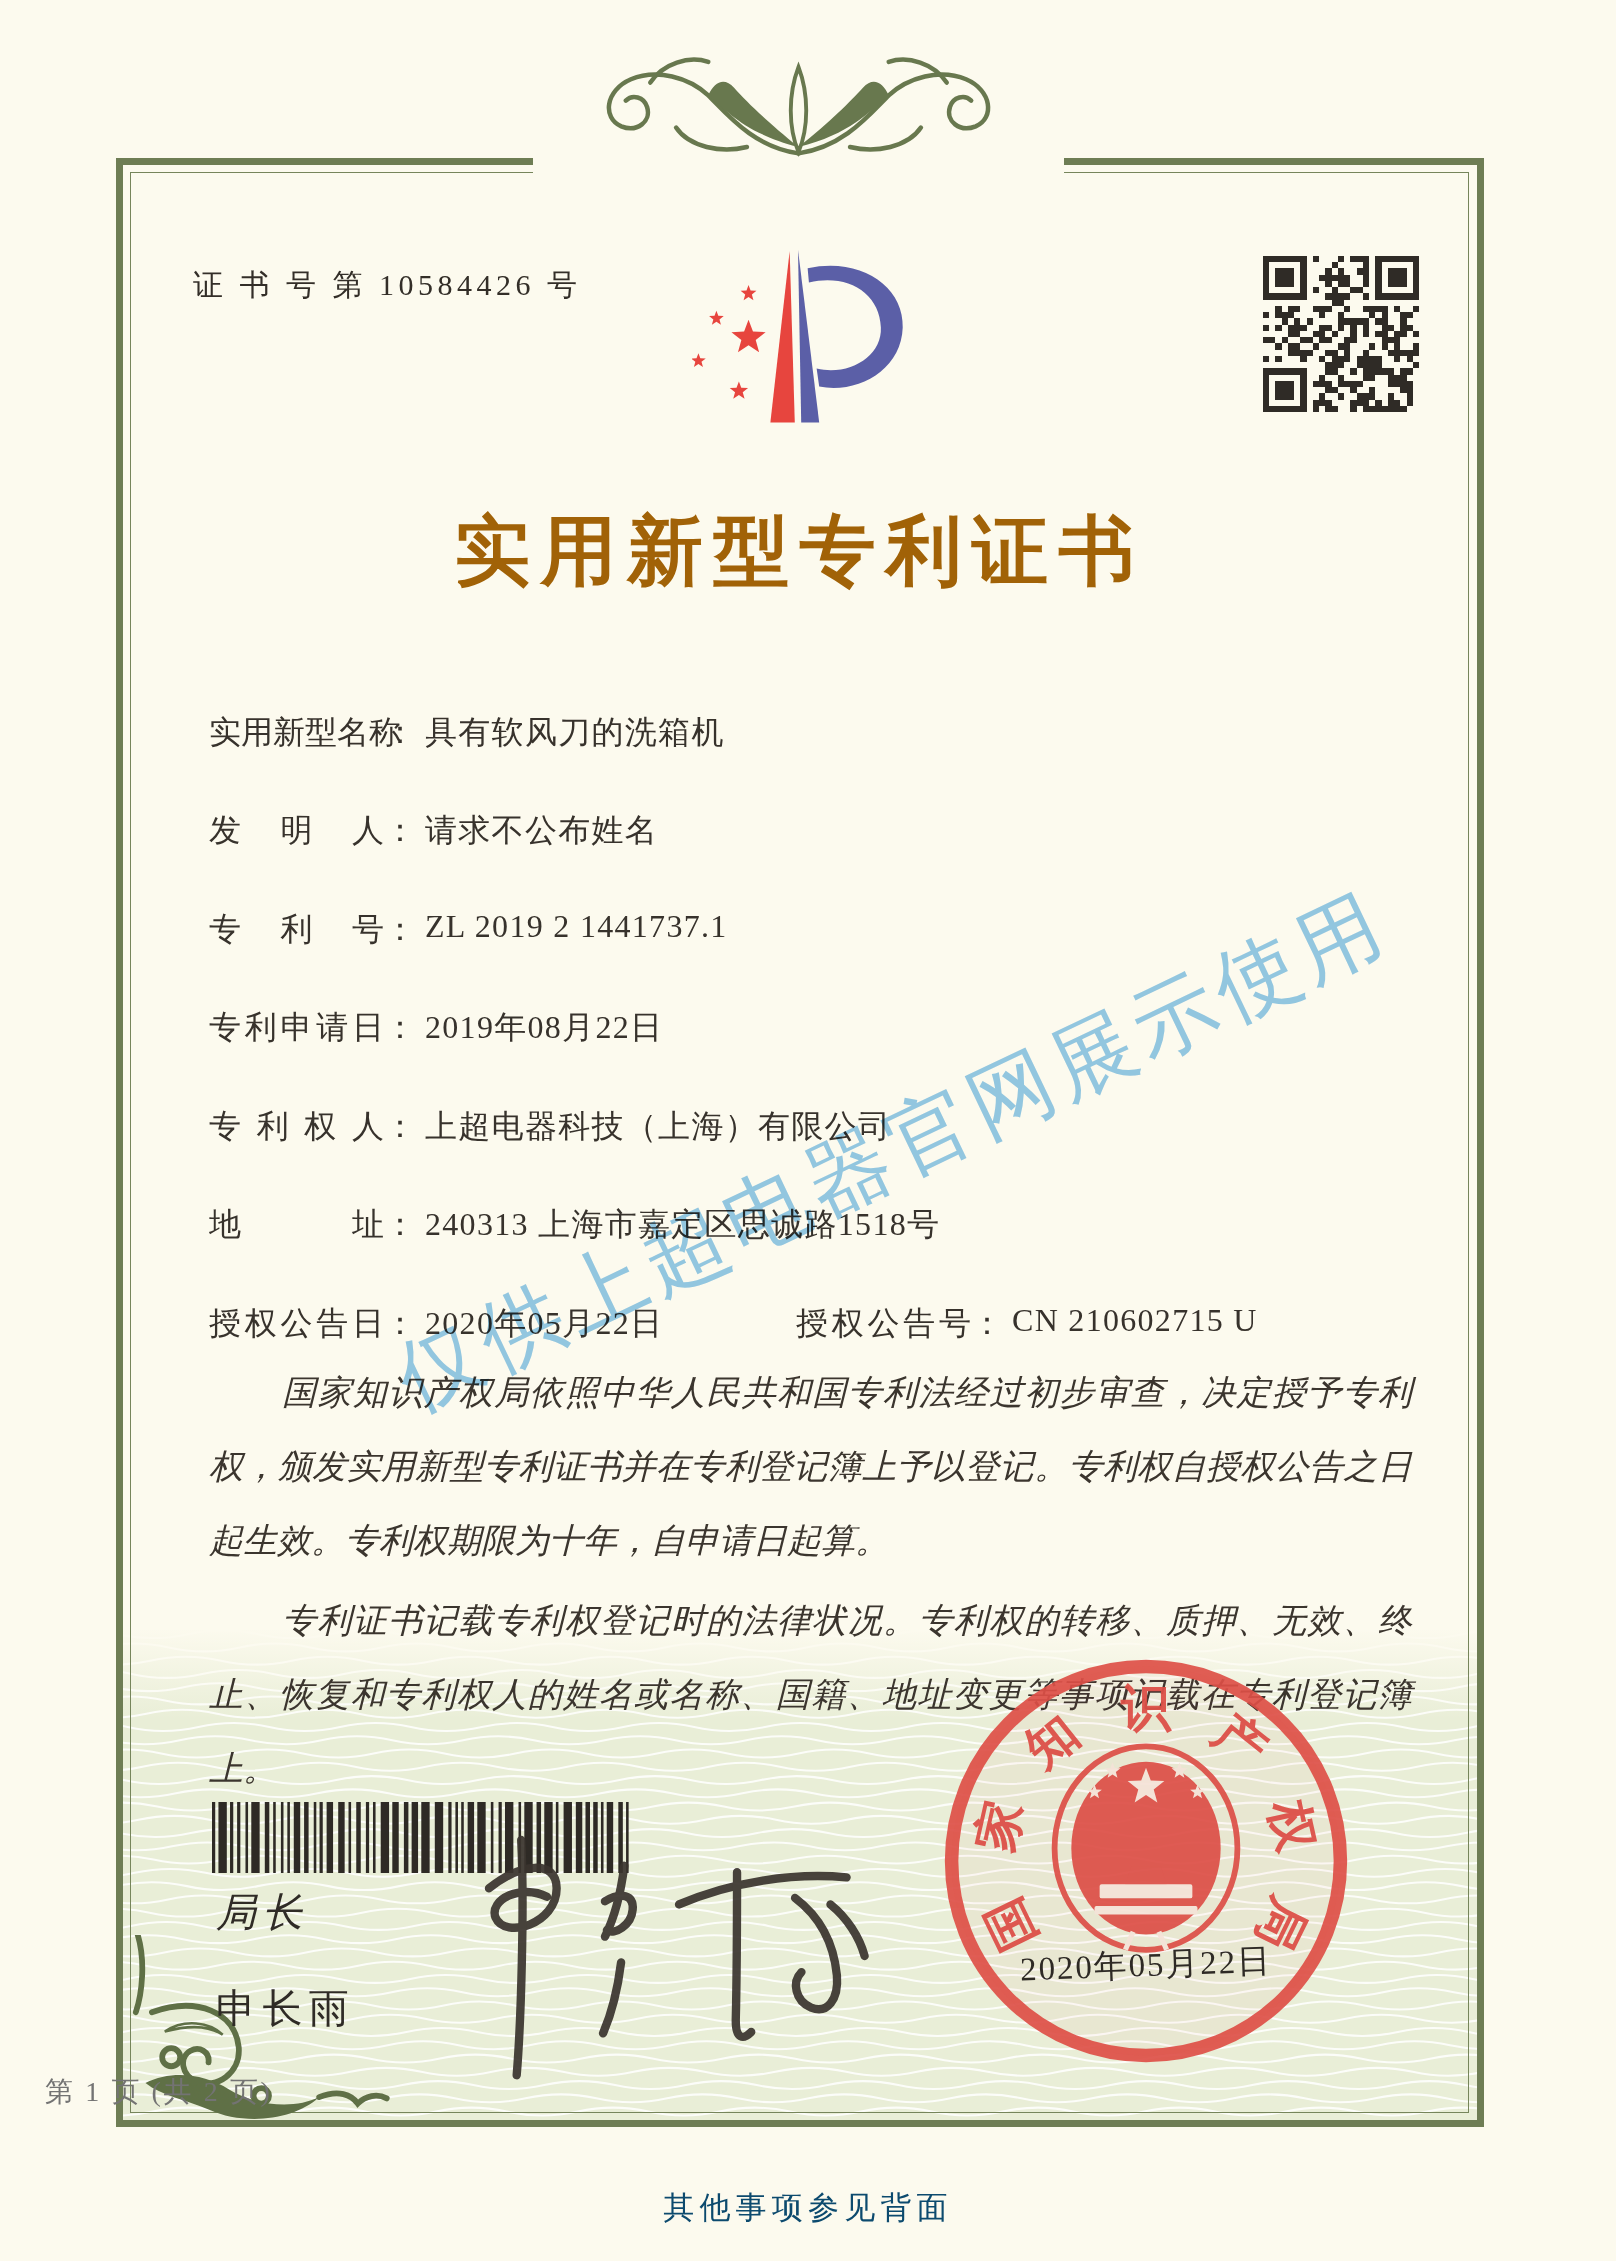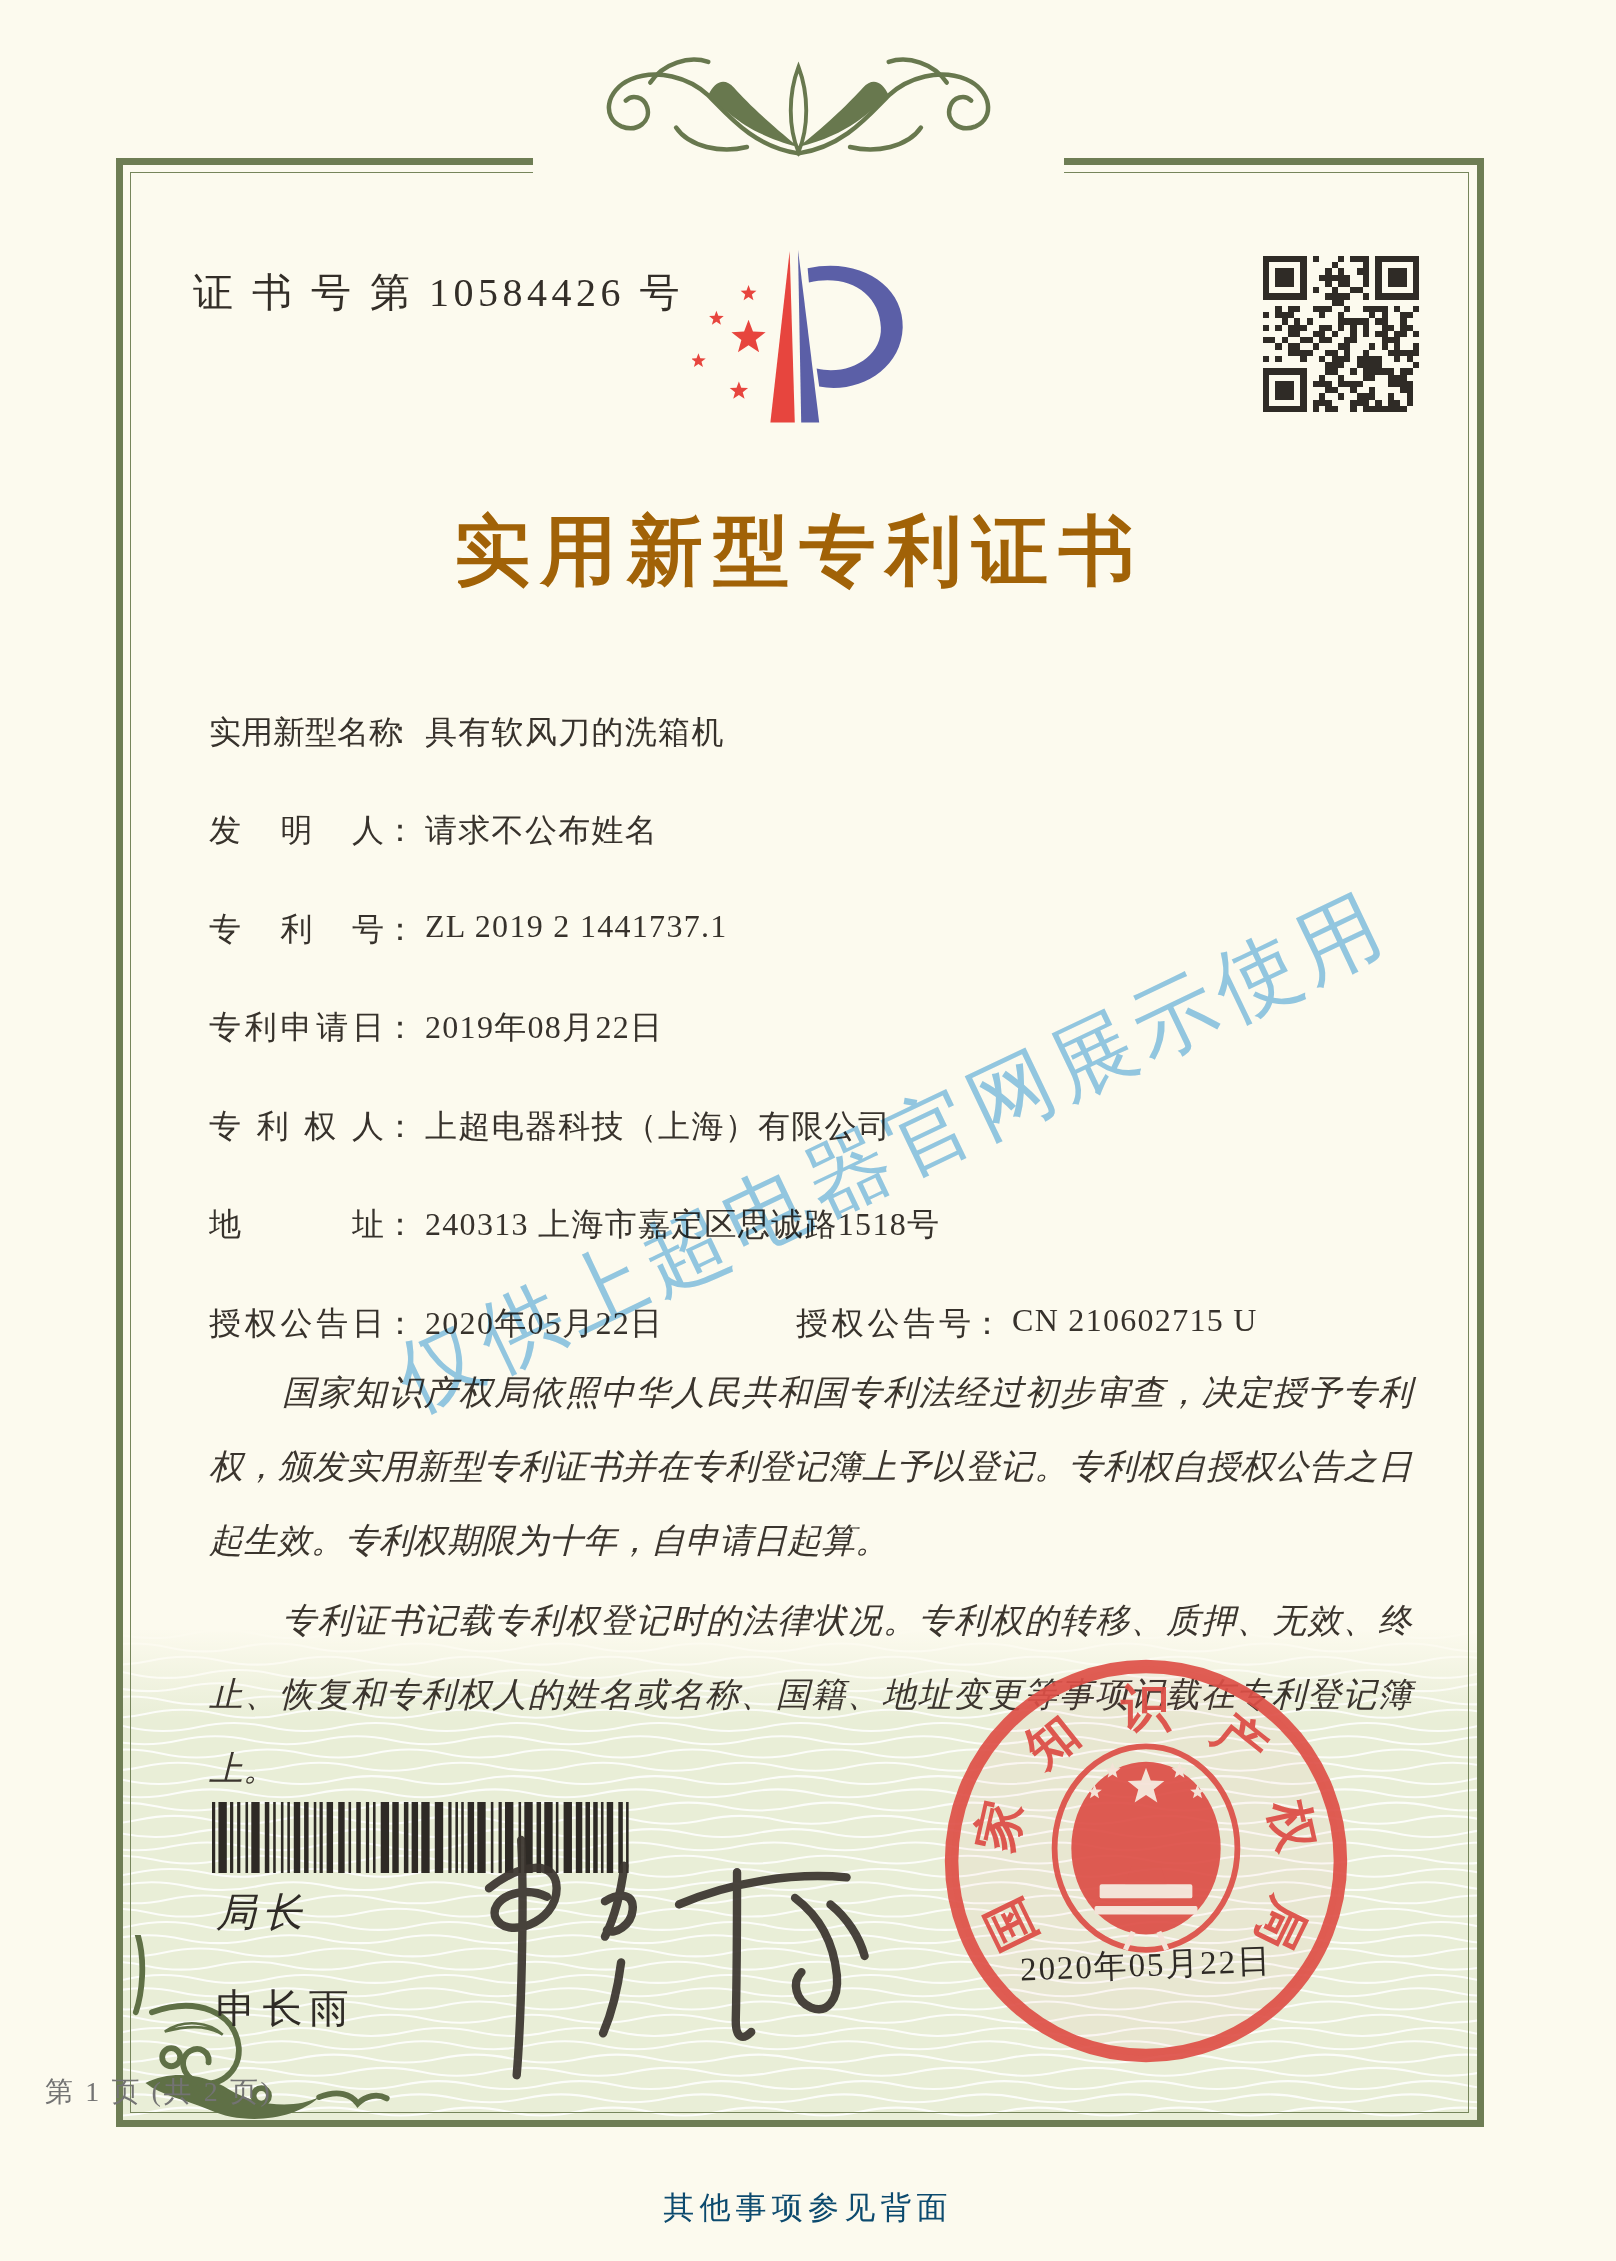--- a/index.html
+++ b/index.html
@@ -12,21 +12,21 @@
   .abs{position:absolute;}
 
   
   .frame-outer{left:116px;top:158px;width:1368px;height:1969px;
     border:7px solid #6e7d54;box-sizing:border-box;}
   .frame-inner{left:130px;top:172px;width:1339px;height:1941px;
     border:1.9px solid #76855b;box-sizing:border-box;}
   .border-patch{left:533px;top:153px;width:531px;height:23px;background:#fcfaee;}
 
   
-  .cert-no{left:193px;top:265px;font-size:40px;letter-spacing:4.5px;color:#332e28;}
+  .cert-no{left:193px;top:265px;font-size:30px;letter-spacing:4.5px;color:#332e28;}
   .logo{left:692px;top:249px;width:212px;height:180px;}
   .qr{left:1263px;top:256px;width:156px;height:156px;}
   .title{left:0;top:501px;width:1599px;text-align:center;
     font-size:76px;font-weight:700;letter-spacing:10.3px;color:#a16207;}
 
   
   .row{left:209px;height:45px;font-size:32px;white-space:nowrap;}
   .lbl{display:inline-block;width:175px;text-align:justify;text-align-last:justify;
     text-justify:inter-character;vertical-align:top;}
   .colon{display:inline-block;vertical-align:top;}

